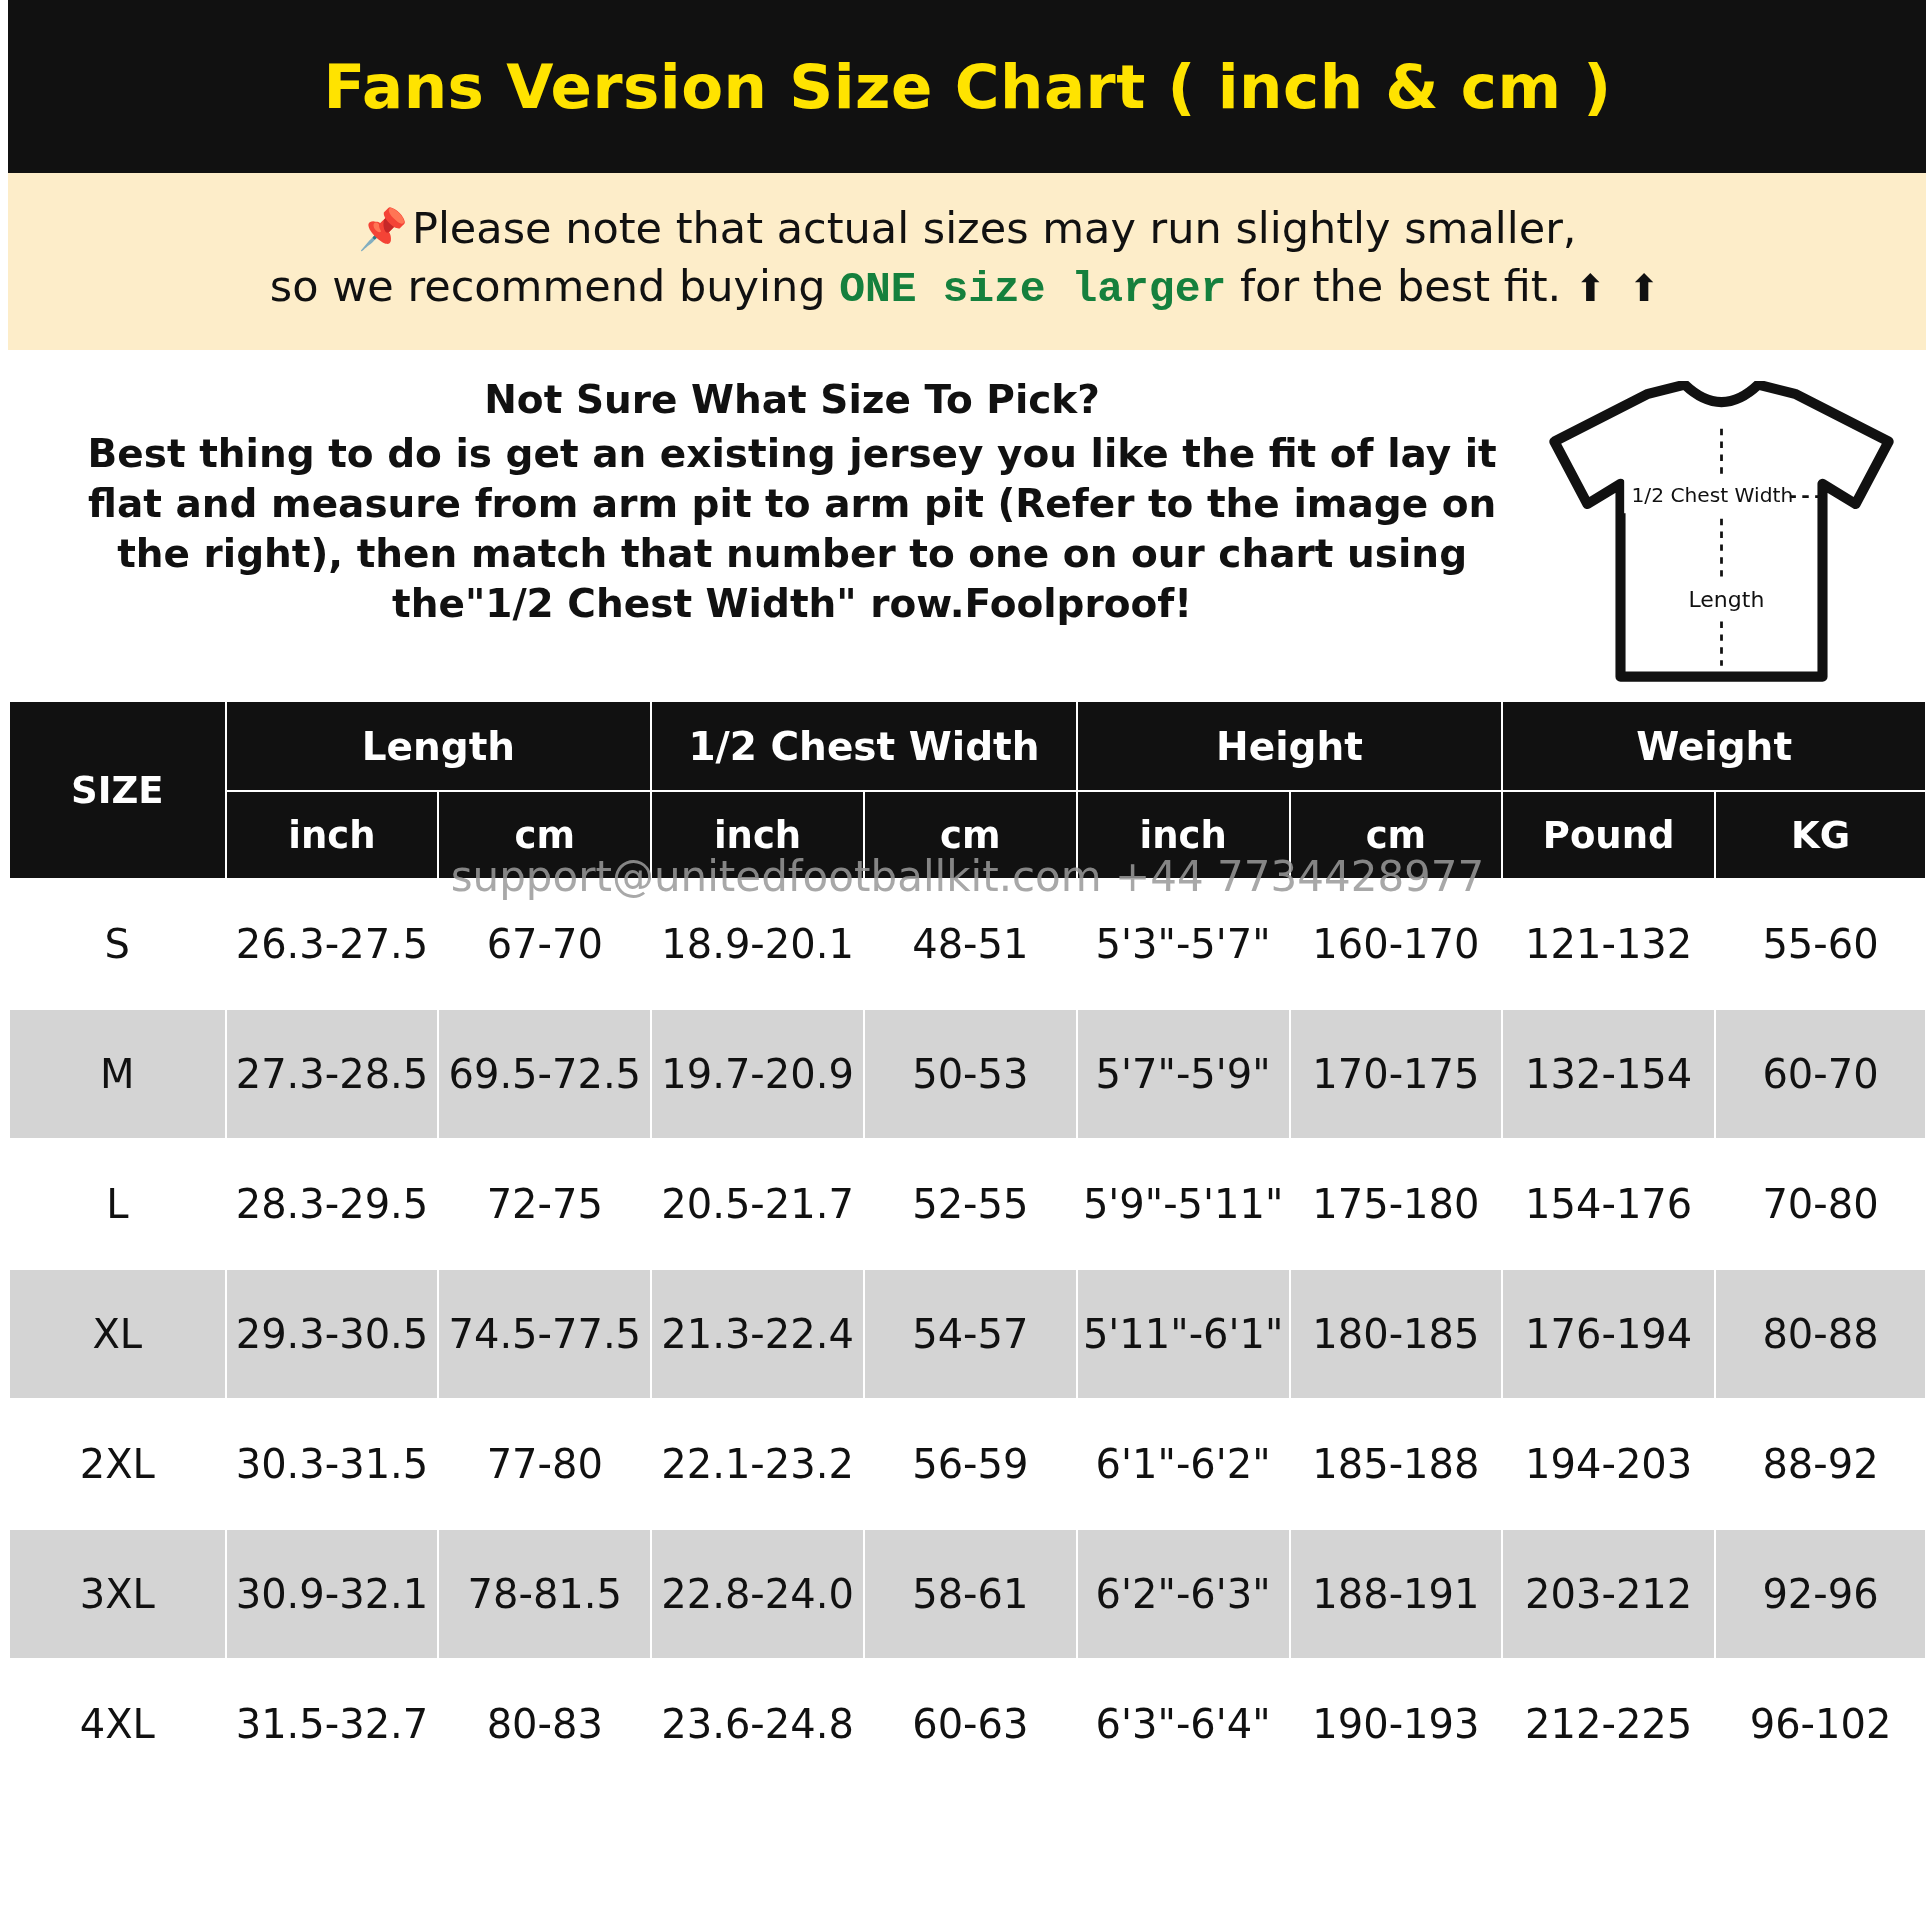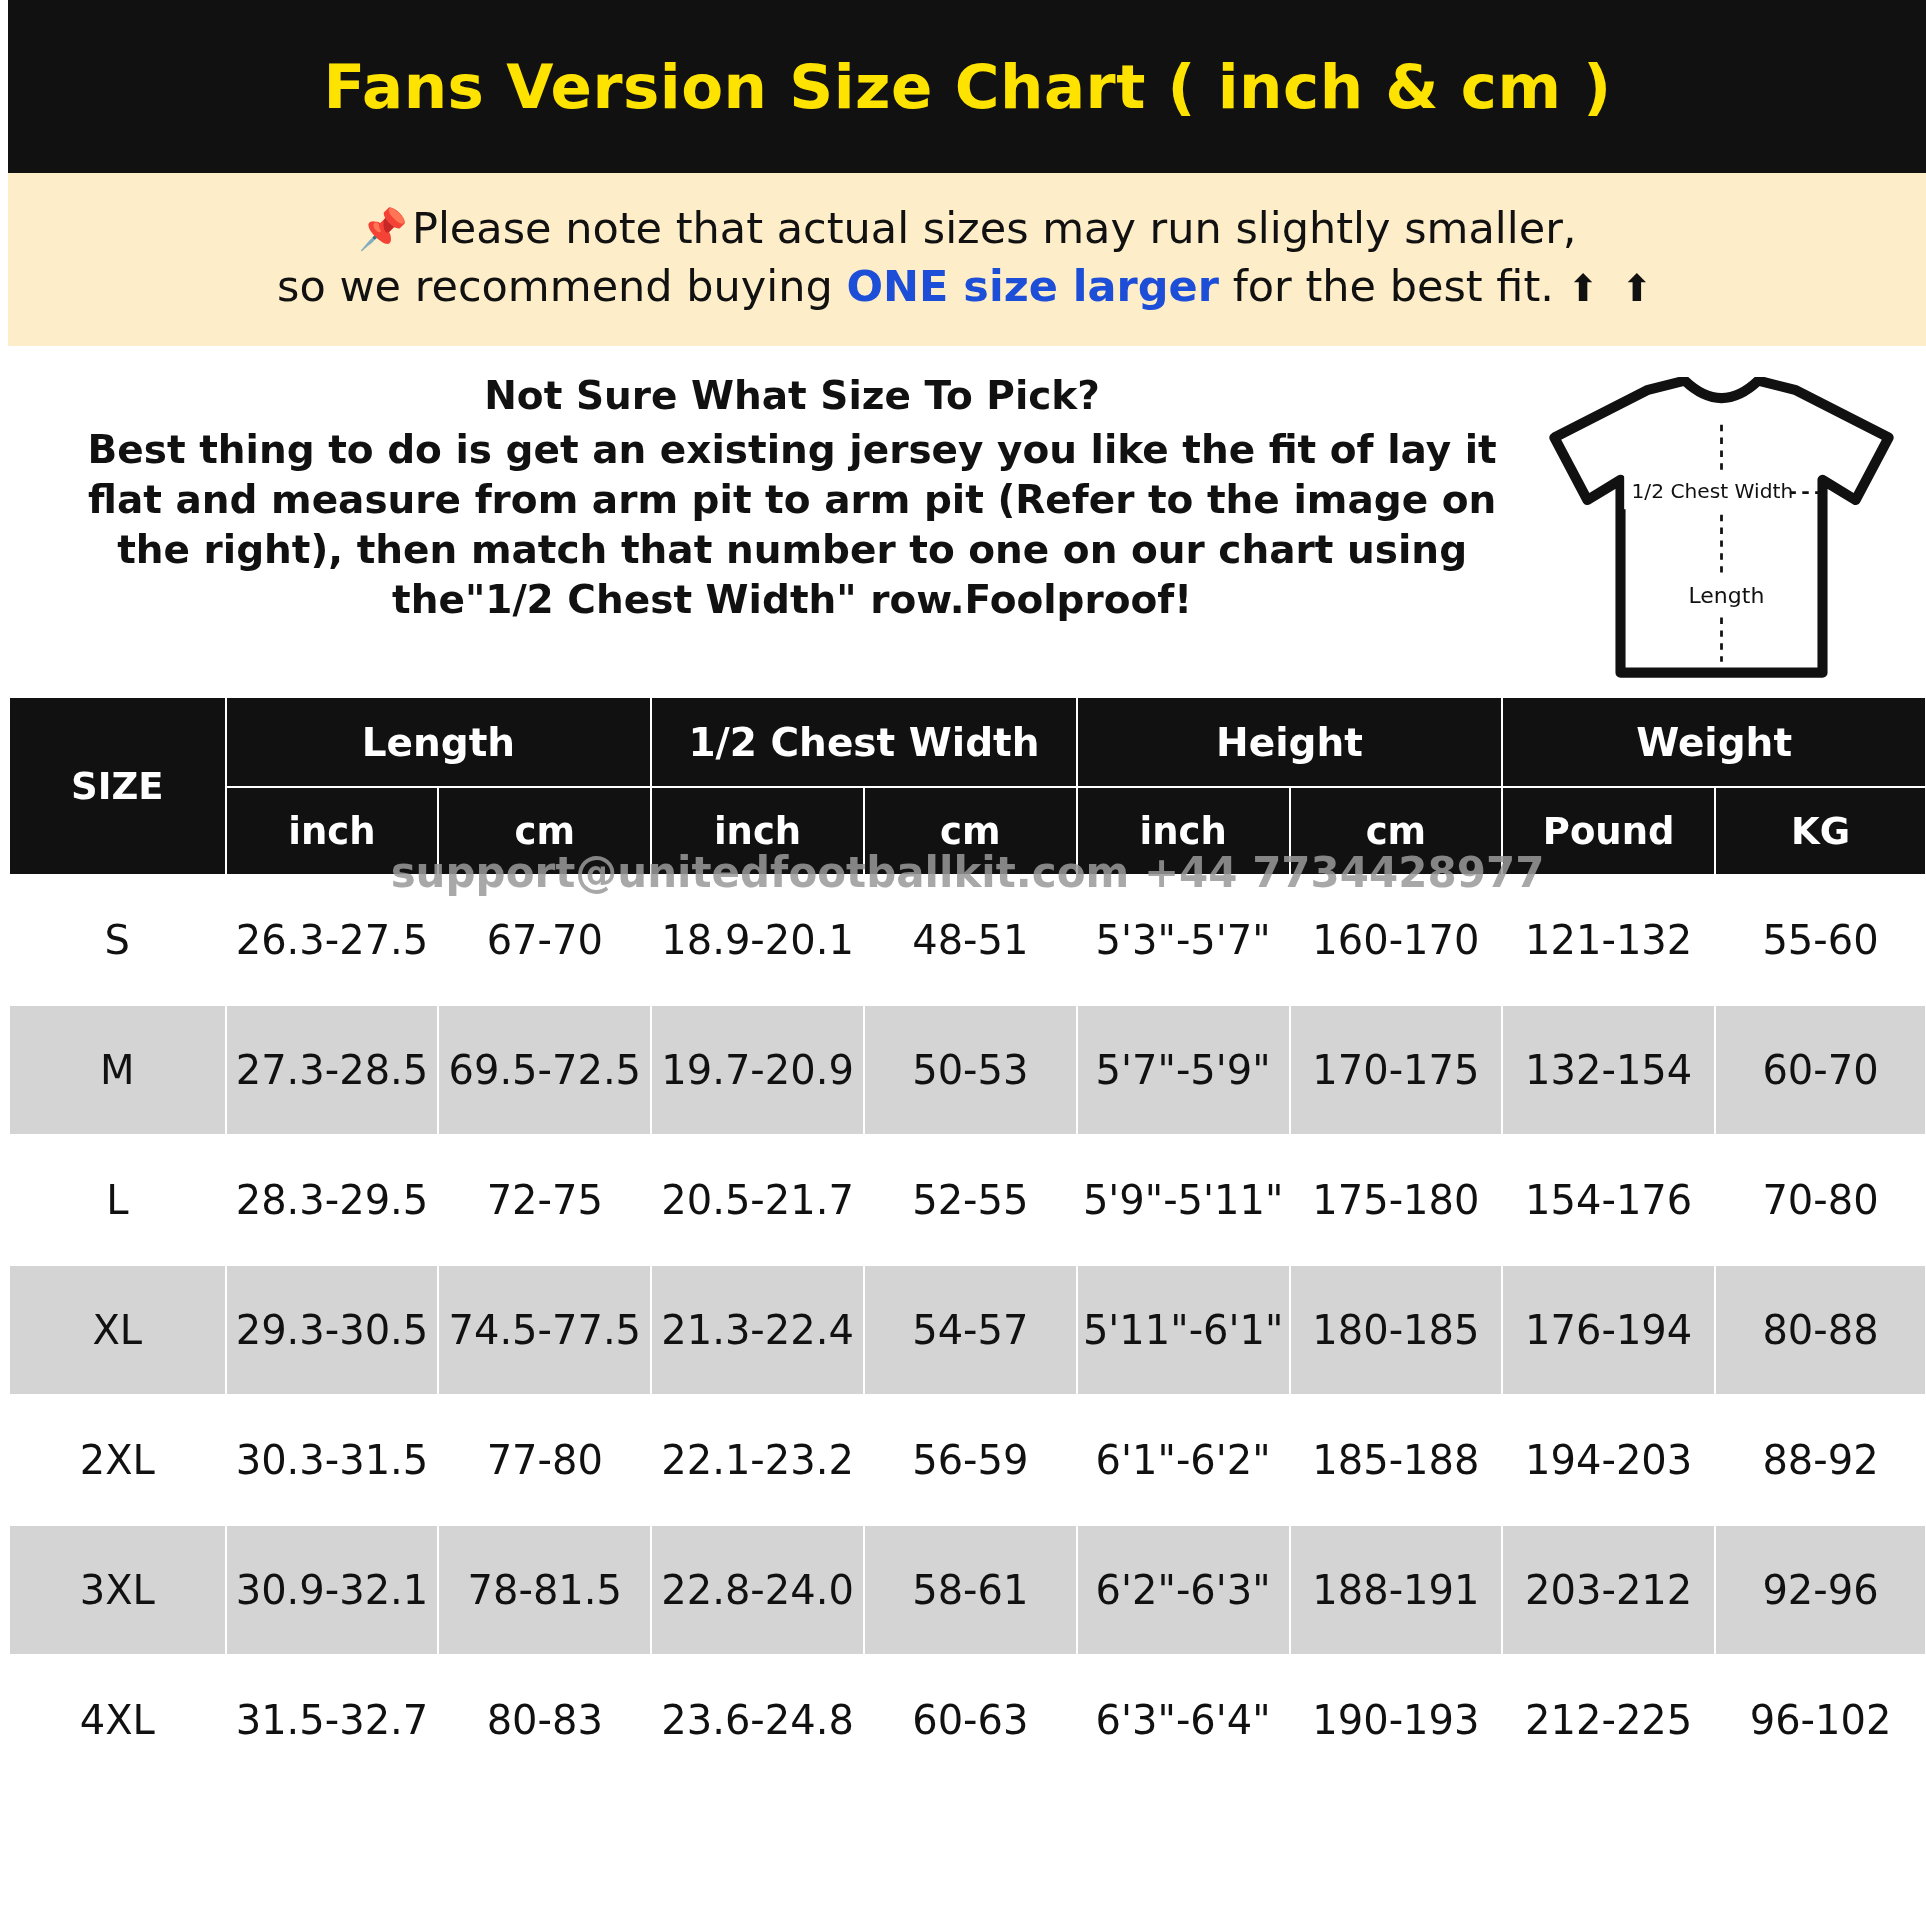--- a/index.html
+++ b/index.html
@@ -46,22 +46,23 @@
     font-size: 43px;
     color: #111111;
     line-height: 1.35;
     font-family: "DejaVu Sans", sans-serif;
   }
   .pin-icon {
     font-size: 40px;
     margin-right: 3.7px;
   }
   .hl-red {
-    color: #1d4ed8;
-    font-weight: bold;
+    color: #15803d;
+    font-weight: bold;
+    font-family: Liberation Mono, monospace;
   }
   .arrows { font-size: 37px; letter-spacing: 5.5px; }
 
   
   .help-section {
     display: flex;
     align-items: flex-start;
     padding: 24px 13px 16.5px 13px;
     background: #ffffff;
     margin-left: 26px;
@@ -123,21 +124,20 @@
   .watermark {
     position: absolute;
     left: 0; right: 0;
     text-align: center;
     font-size: 42px;
     color: #9a9a9a;
     opacity: 0.85;
     pointer-events: none;
     font-family: "DejaVu Sans", sans-serif;
     white-space: nowrap;
-    font-weight: bold;
   }
   .table-wrap { position: relative; }
 </style>
 </head>
 <body>
 
 <div class="page">
 
   <div class="title-bar">
     <div class="title">Fans Version Size Chart ( inch &amp; cm )</div>

